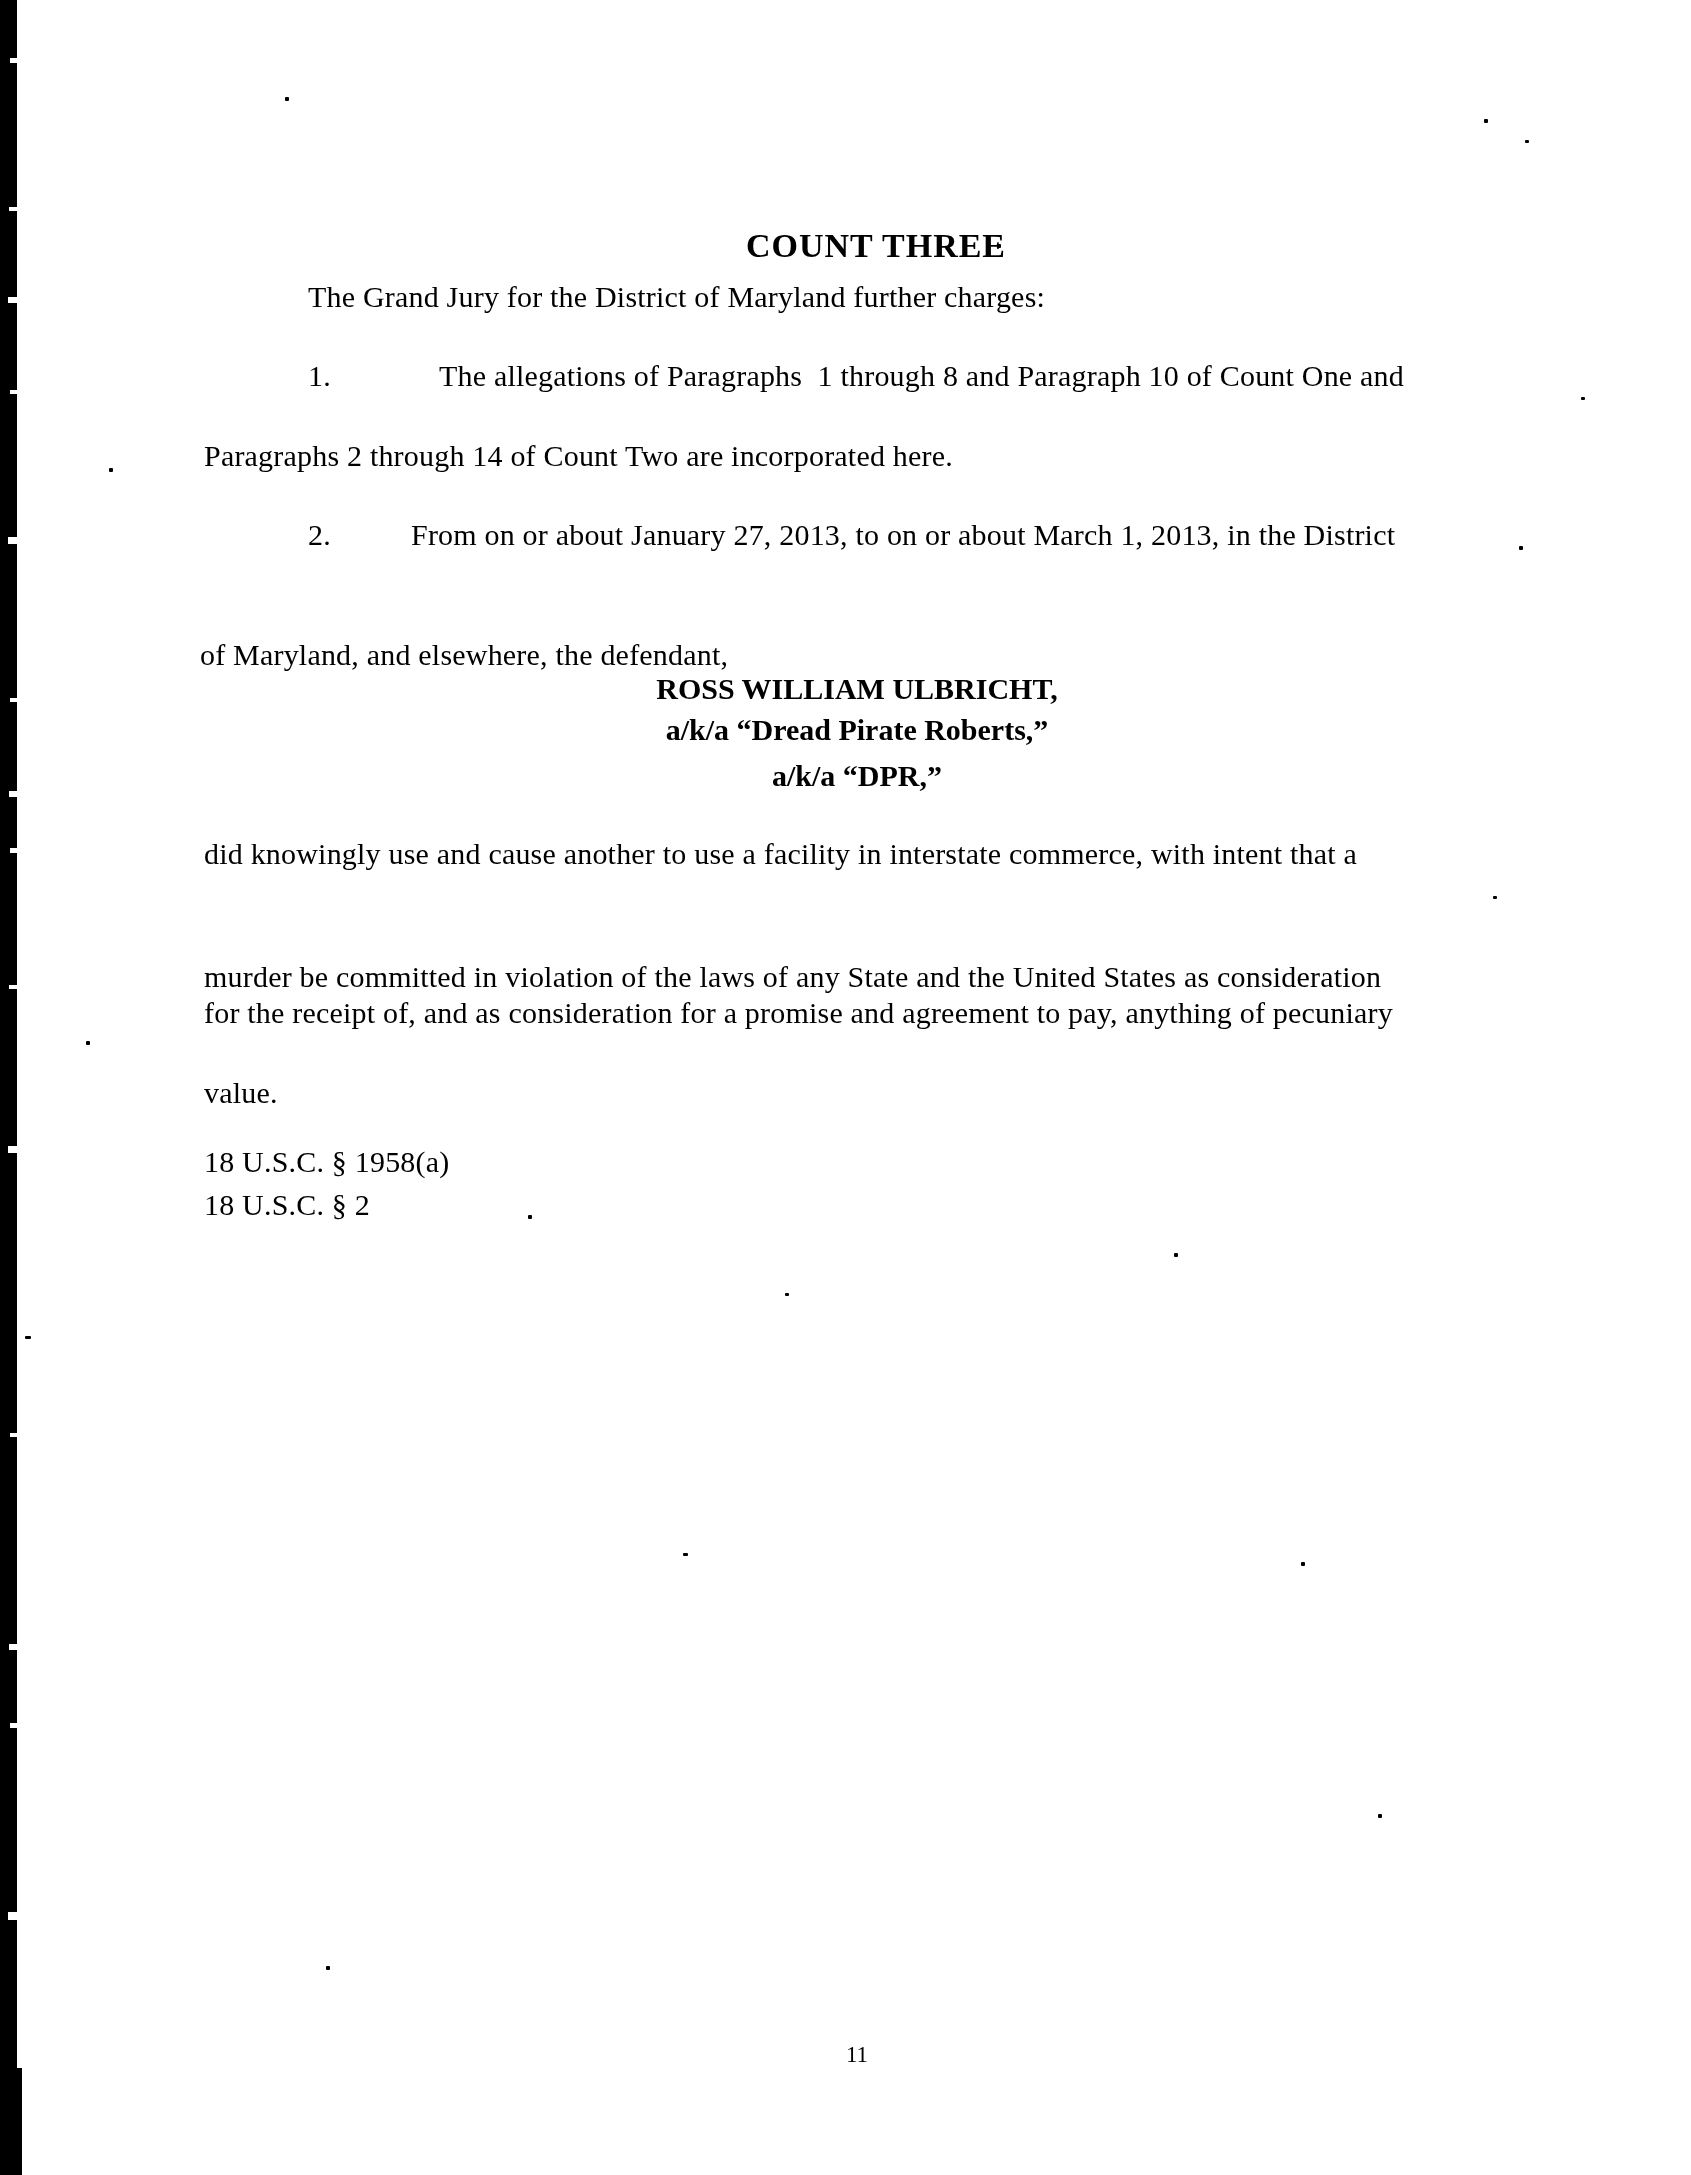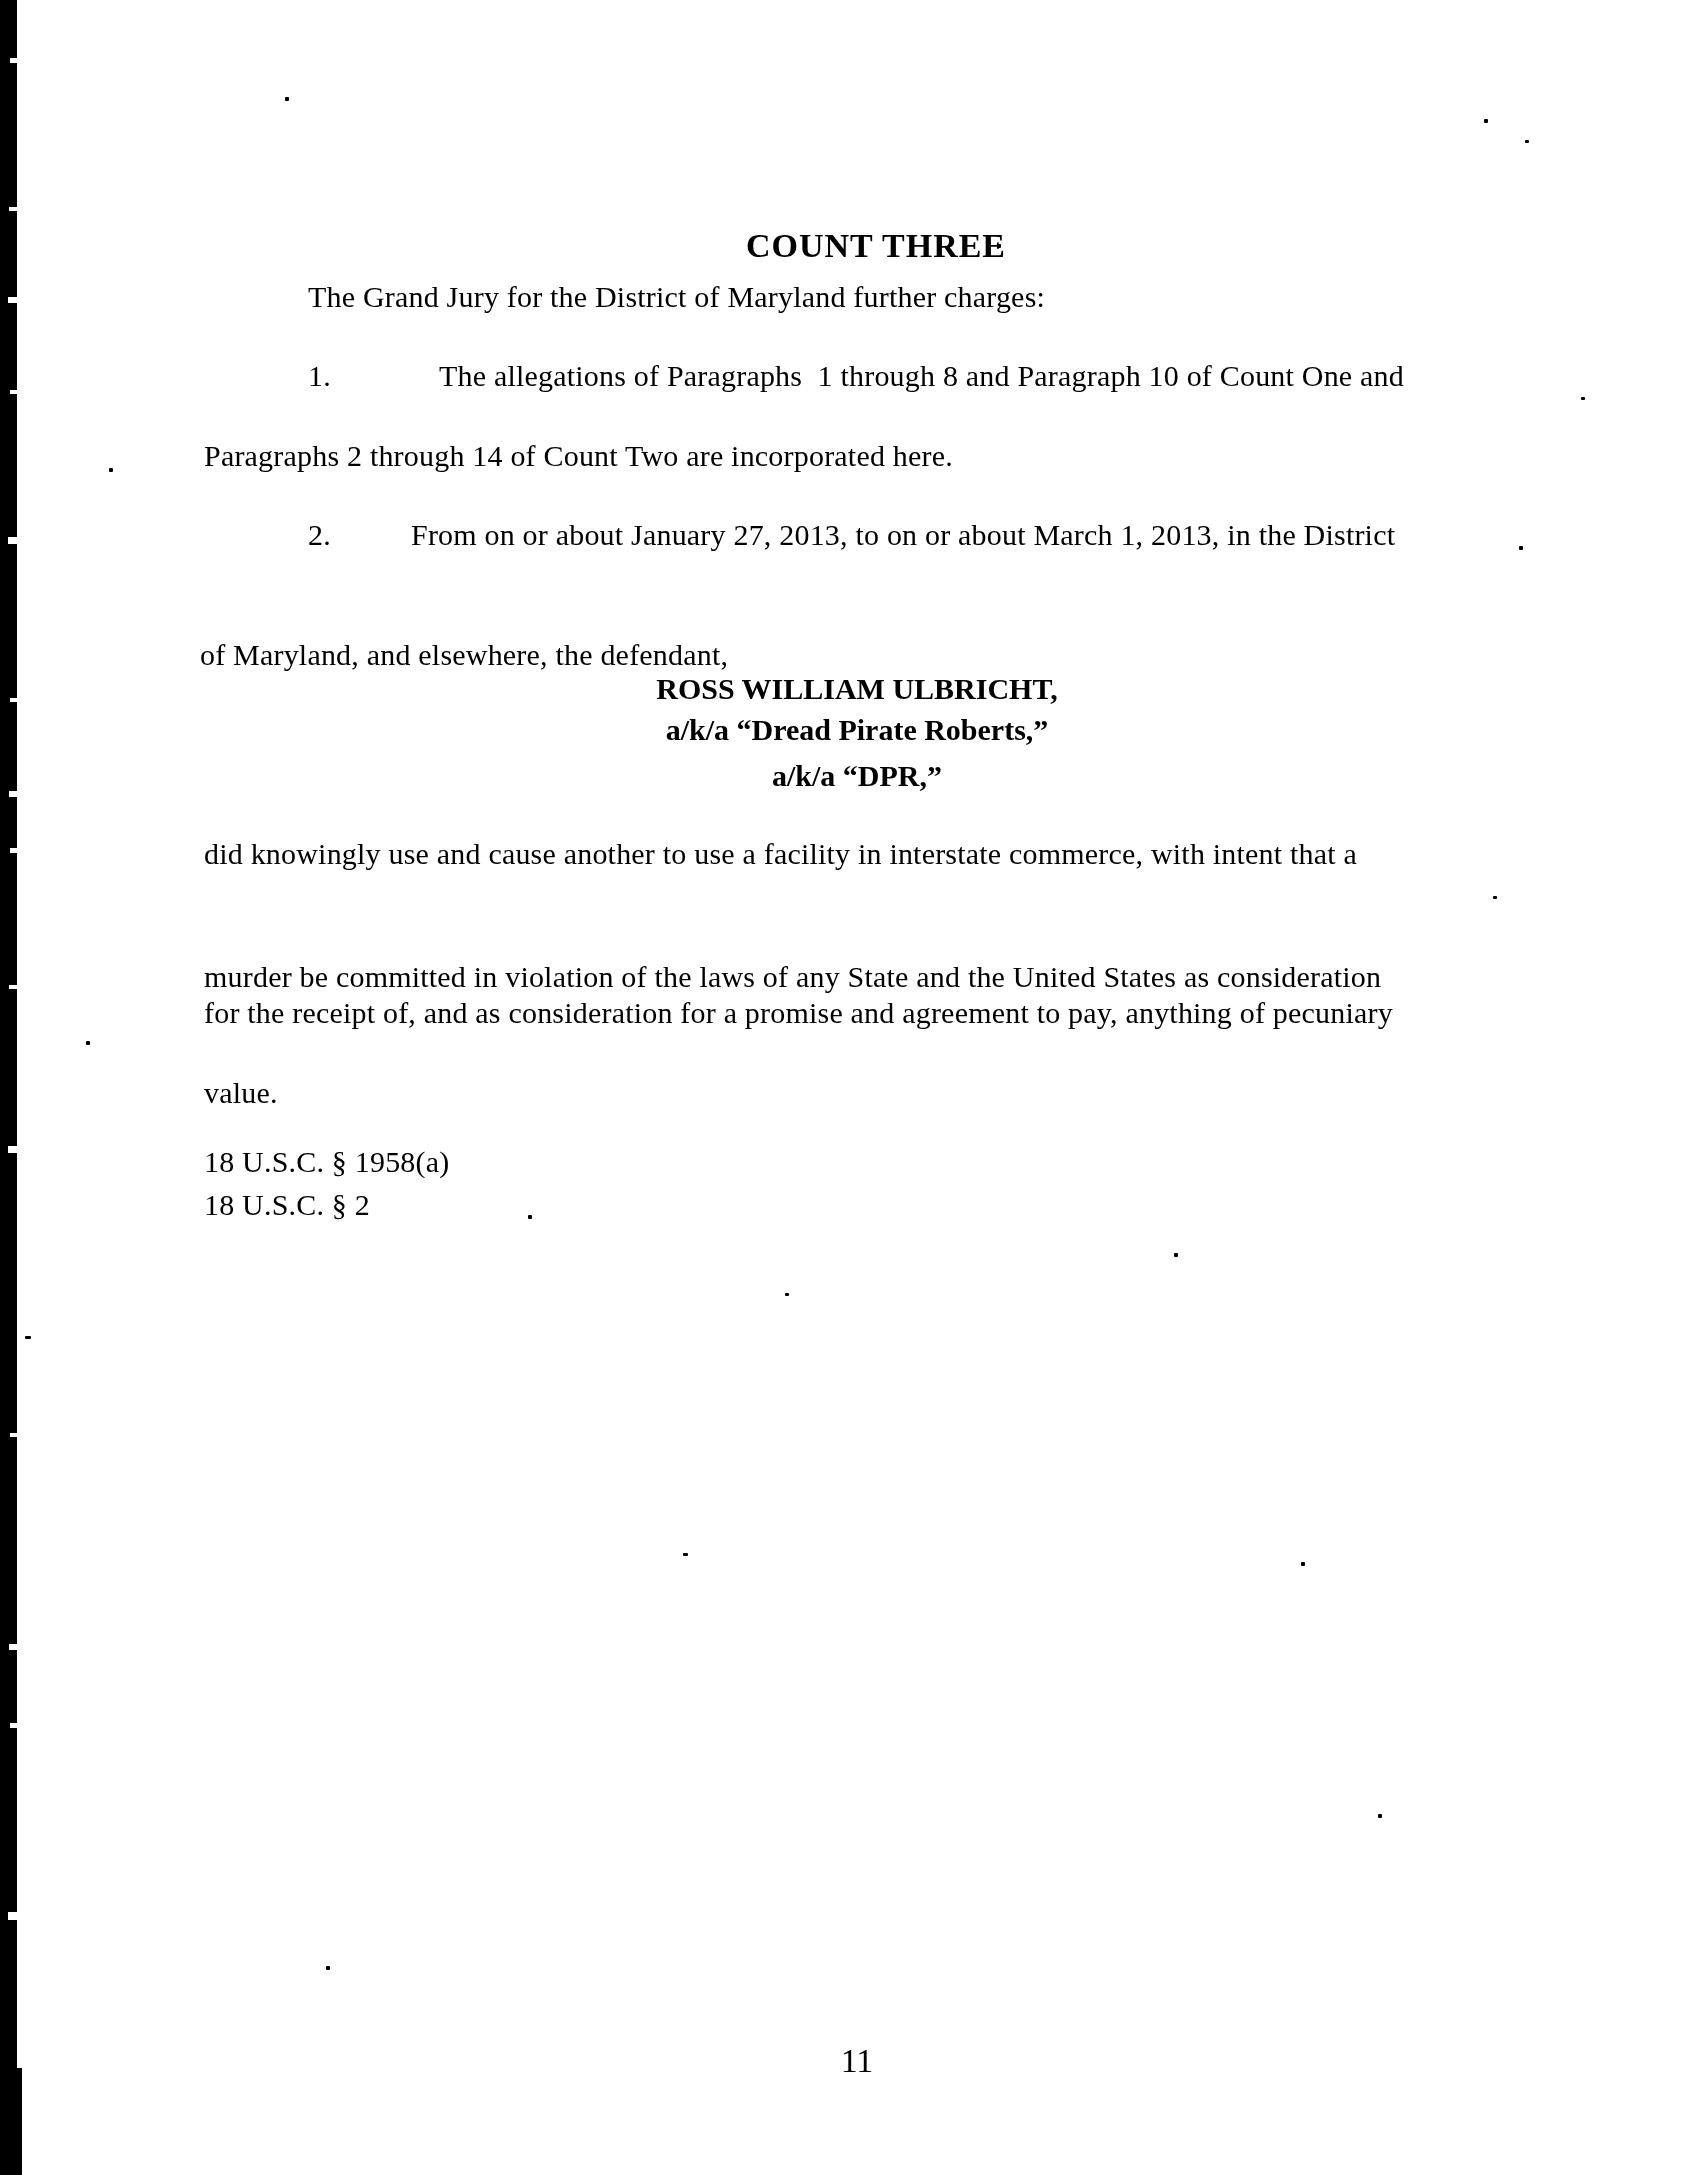--- a/index.html
+++ b/index.html
@@ -67,21 +67,21 @@
   .doc-title .underlined {
     text-decoration-thickness: 3px;
     text-underline-offset: 6px;
   }
   .bold { font-weight: bold; }
   .page-number {
     position: absolute;
     left: 22px;
     width: 1670px;
     text-align: center;
-    font-size: 34px;
+    font-size: 23px;
   }
 </style>
 </head>
 <body>
 
 <div class="page">
 
   <div class="edge-strip"></div>
   <div class="edge-strip-bottom"></div>
   <div class="edge-notch" style="left:10px;top:58px;width:7px;height:5px;"></div>

